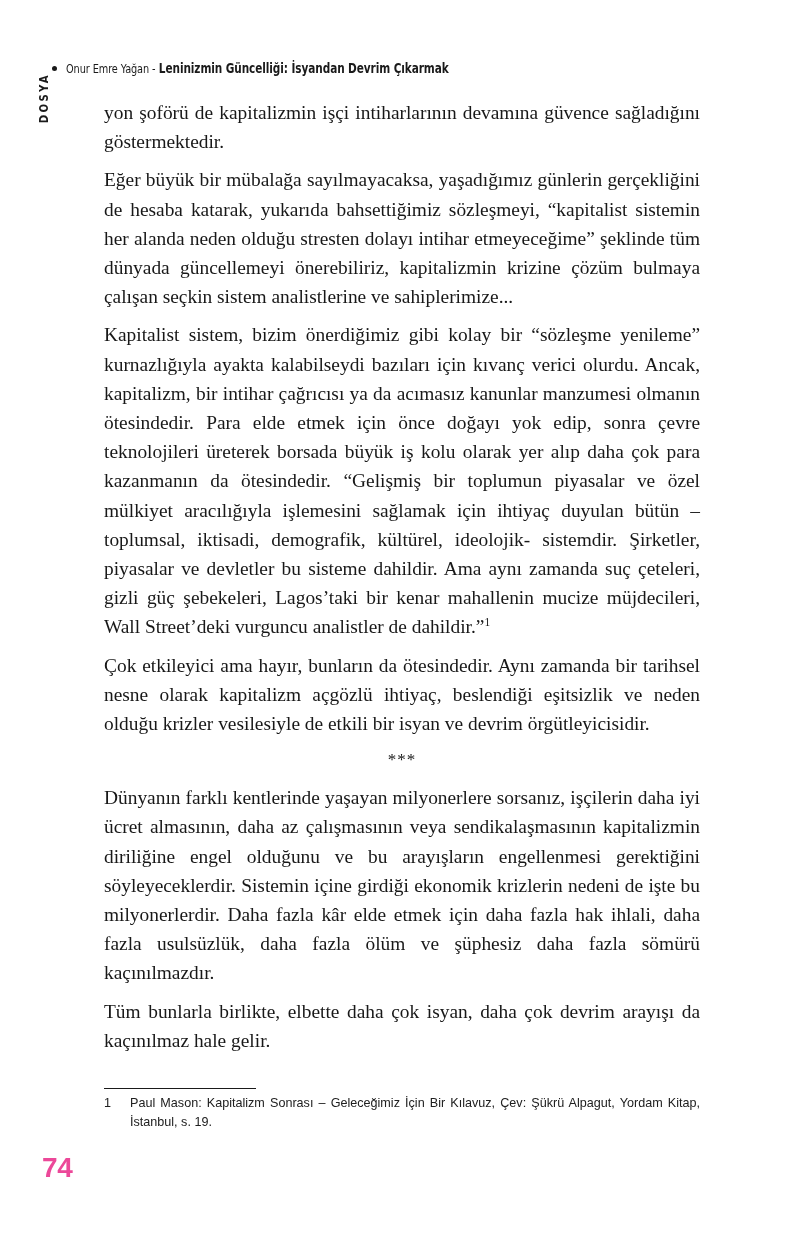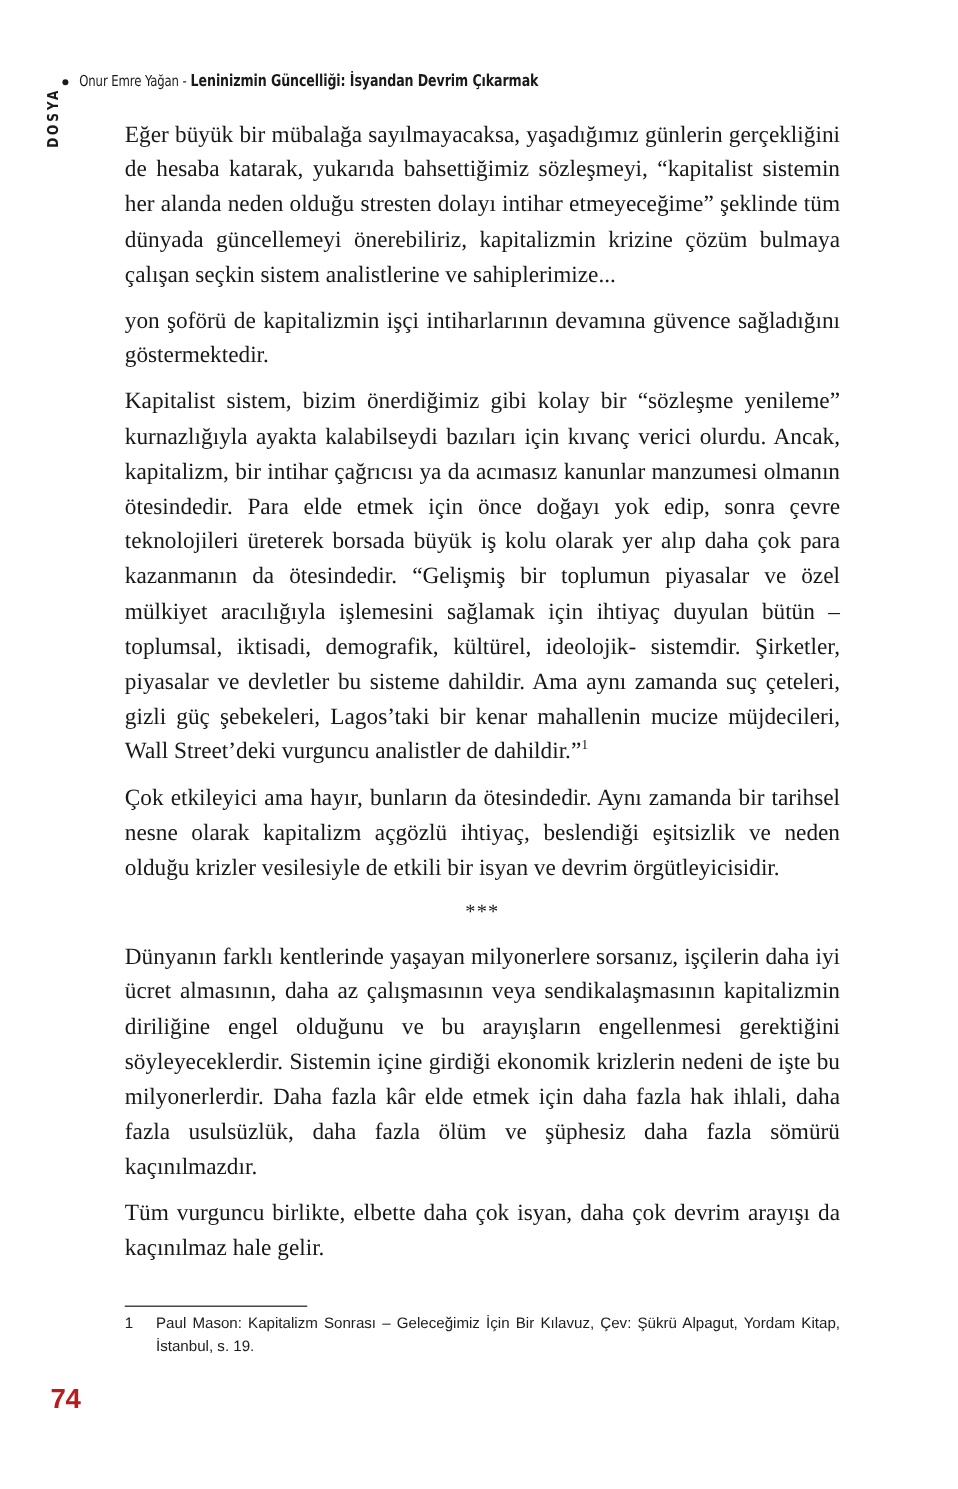--- a/index.html
+++ b/index.html
@@ -143,55 +143,55 @@
     flex: 1;
     text-align: justify;
   }
 
   
   .folio {
     position: absolute;
     left: 42px;
     top: 1152px;
     font-family: "Liberation Sans", sans-serif;
-    font-size: 23px;
-    font-weight: 700;
-    color: #b91c1c;
+    font-size: 28px;
+    font-weight: 700;
+    color: #ec4899;
     letter-spacing: -0.3px;
   }
 </style>
 </head>
 <body>
 
 <div class="page">
 
   <div class="running-header">
     <span class="header-bullet"></span>
     <span class="header-text"><span class="header-author">Onur Emre Yağan</span><span class="header-sep">&nbsp;</span><span class="header-sep">-</span><span>&nbsp;</span><span class="header-title">Leninizmin Güncelliği: İsyandan Devrim Çıkarmak</span></span>
   </div>
 
   <div class="section-tag">
     <span class="section-tag-text">DOSYA</span>
   </div>
 
   <div class="body-column">
 
+    <p class="para">yon şoförü de kapitalizmin işçi intiharlarının devamına güvence sağladığını göstermektedir.</p>
+
     <p class="para">Eğer büyük bir mübalağa sayılmayacaksa, yaşadığımız günlerin gerçekliğini de hesaba katarak, yukarıda bahsettiğimiz sözleşmeyi, “kapitalist sistemin her alanda neden olduğu stresten dolayı intihar etmeyeceğime” şeklinde tüm dünyada güncellemeyi önerebiliriz, kapitalizmin krizine çözüm bulmaya çalışan seçkin sistem analistlerine ve sahiplerimize...</p>
 
-    <p class="para">yon şoförü de kapitalizmin işçi intiharlarının devamına güvence sağladığını göstermektedir.</p>
-
     <p class="para"><span>Kapitalist sistem, bizim önerdiğimiz gibi kolay bir “sözleşme yenileme” kurnazlığıyla ayakta kalabilseydi bazıları için kıvanç verici olurdu. Ancak, kapitalizm, bir intihar çağrıcısı ya da acımasız kanunlar manzumesi olmanın ötesindedir. Para elde etmek için önce doğayı yok edip, sonra çevre teknolojileri üreterek borsada büyük iş kolu olarak yer alıp daha çok para kazanmanın da ötesindedir. “Gelişmiş bir toplumun piyasalar ve özel mülkiyet aracılığıyla işlemesini sağlamak için ihtiyaç duyulan bütün –toplumsal, iktisadi, demografik, kültürel, ideolojik- sistemdir. Şirketler, piyasalar ve devletler bu sisteme dahildir. Ama aynı zamanda suç çeteleri, gizli güç şebekeleri, Lagos’taki bir kenar mahallenin mucize müjdecileri, Wall Street’deki vurguncu analistler de dahildir.”</span><span class="fn-ref">1</span></p>
 
     <p class="para">Çok etkileyici ama hayır, bunların da ötesindedir. Aynı zamanda bir tarihsel nesne olarak kapitalizm açgözlü ihtiyaç, beslendiği eşitsizlik ve neden olduğu krizler vesilesiyle de etkili bir isyan ve devrim örgütleyicisidir.</p>
 
     <div class="sep-stars">***</div>
 
     <p class="para">Dünyanın farklı kentlerinde yaşayan milyonerlere sorsanız, işçilerin daha iyi ücret almasının, daha az çalışmasının veya sendikalaşmasının kapitalizmin diriliğine engel olduğunu ve bu arayışların engellenmesi gerektiğini söyleyeceklerdir. Sistemin içine girdiği ekonomik krizlerin nedeni de işte bu milyonerlerdir. Daha fazla kâr elde etmek için daha fazla hak ihlali, daha fazla usulsüzlük, daha fazla ölüm ve şüphesiz daha fazla sömürü kaçınılmazdır.</p>
 
-    <p class="para">Tüm vurguncu birlikte, elbette daha çok isyan, daha çok devrim arayışı da kaçınılmaz hale gelir.</p>
+    <p class="para">Tüm bunlarla birlikte, elbette daha çok isyan, daha çok devrim arayışı da kaçınılmaz hale gelir.</p>
   </div>
 
   <div class="footnote-block">
     <div class="footnote-rule"></div>
     <div class="footnote-item">
       <span class="footnote-num">1</span>
       <span class="footnote-text">Paul Mason: Kapitalizm Sonrası – Geleceğimiz İçin Bir Kılavuz, Çev: Şükrü Alpagut, Yordam Kitap, İstanbul, s. 19.</span>
     </div>
   </div>
 

